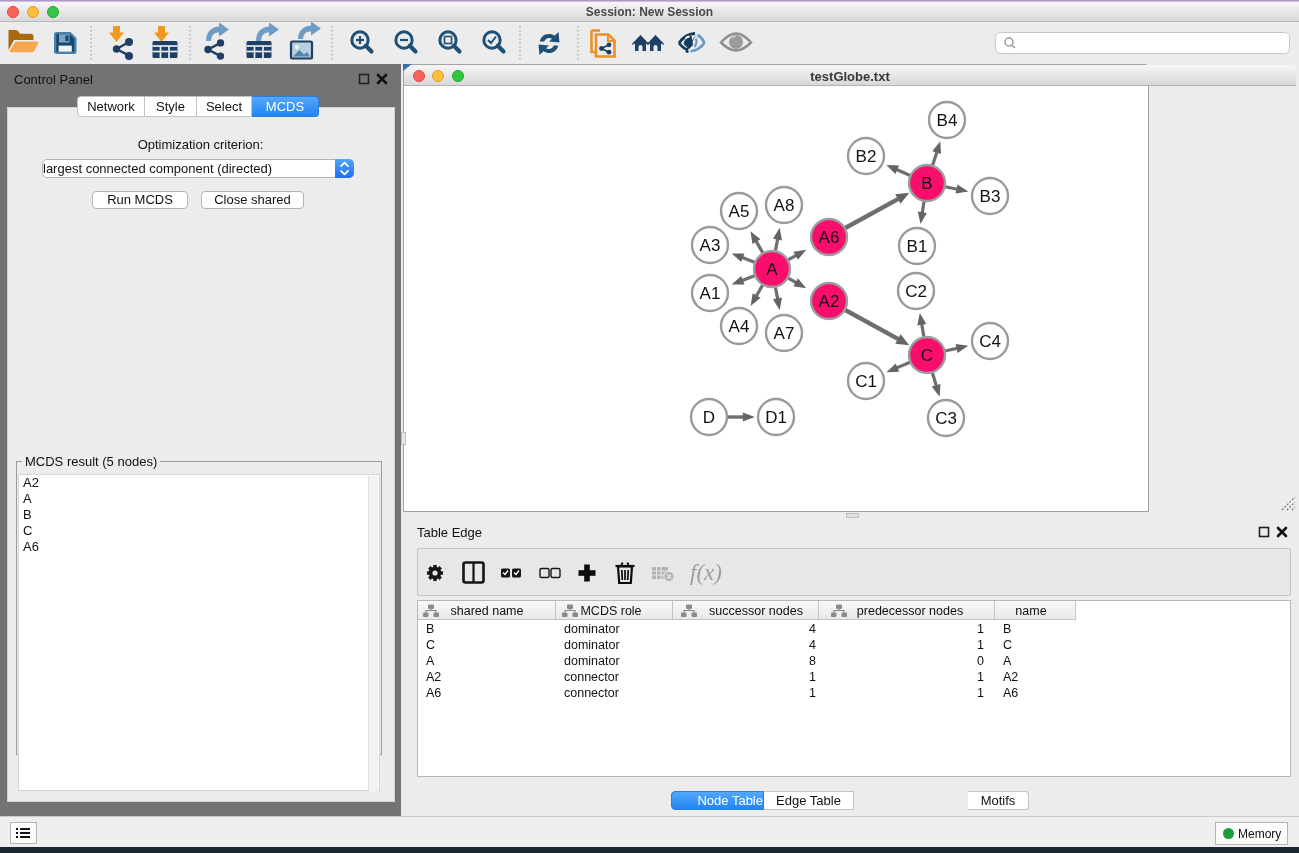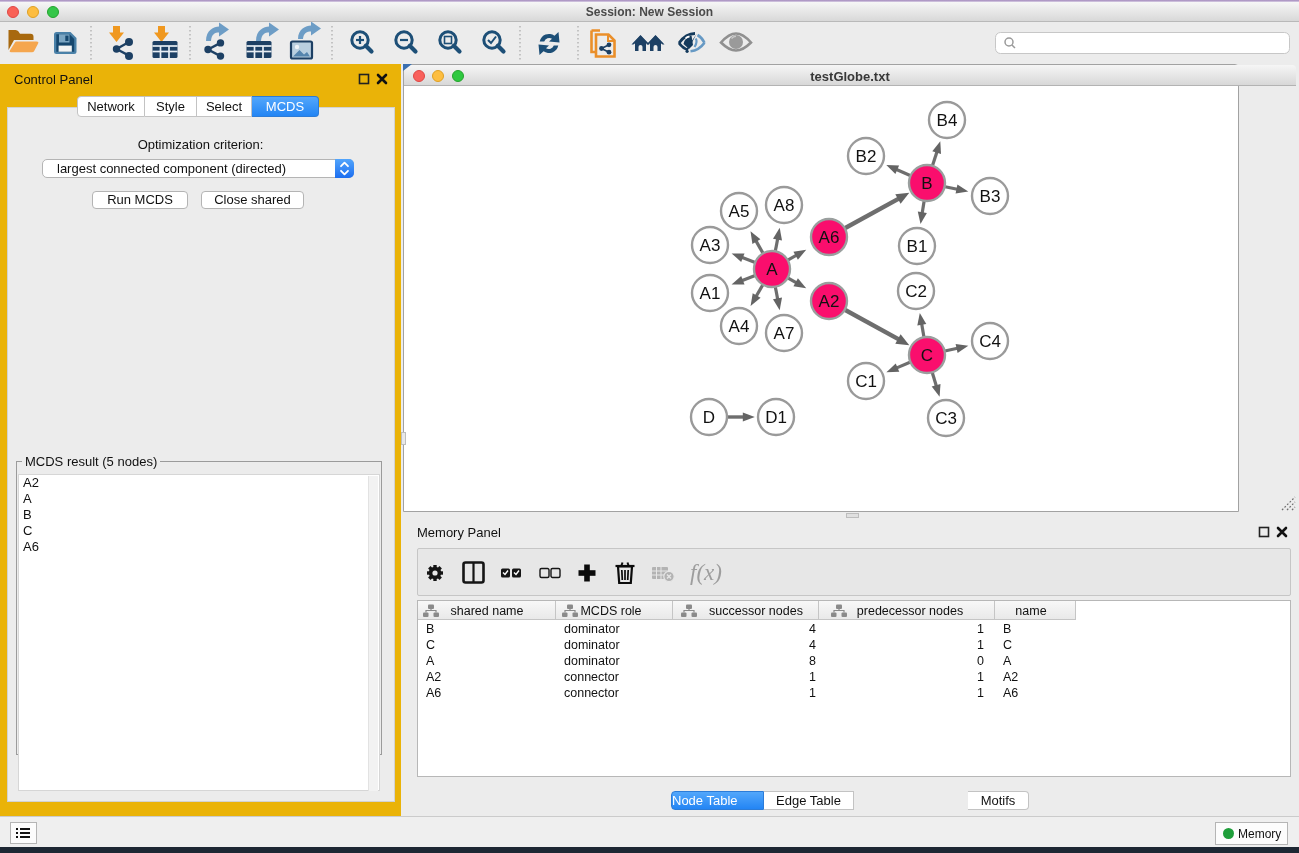--- a/index.html
+++ b/index.html
@@ -167,59 +167,59 @@
         <circle cx="0" cy="0" r="7" fill="#9a9a9a"></circle>
         <path d="M -4.5 -3.5 A 6 6 0 0 1 0 -5.8" fill="none" stroke="#c9c9c9" stroke-width="1.5"></path>
       </g>
 
 <rect x="995.5" y="10.5" width="294" height="21" rx="5" fill="#fff" stroke="#c7c7c7"></rect>
 <circle cx="1009" cy="20" r="4" fill="none" stroke="#9a9a9a" stroke-width="1.5"></circle>
       <line x1="1012" y1="23" x2="1015" y2="26" stroke="#9a9a9a" stroke-width="1.5"></line>
 </svg>
 </div>
 
-<div class="abs" id="cpanel" style="left:0;top:64px;width:401px;height:752px;background:#eab308;font-size:13px;color:#111;">
+<div class="abs" id="cpanel" style="left:0;top:64px;width:401px;height:752px;background:#737373;font-size:13px;color:#111;">
   <div class="abs" style="left:14px;top:8px;">Control Panel</div>
   <svg class="abs" style="left:355px;top:9px;" width="36" height="14">
     <rect x="4.5" y="1.5" width="9" height="9" fill="none" stroke="#222" stroke-width="1.6"></rect>
     <path d="M 23 2 L 31 10 M 31 2 L 23 10" stroke="#111" stroke-width="2.6" stroke-linecap="round"></path>
   </svg>
 
   <div class="abs" style="left:7px;top:43px;width:388px;height:695px;border:1px solid #d2d2d2;background:#ececec;"></div>
 
   <div class="abs" style="left:8px;top:73px;width:385px;text-align:center;">Optimization criterion:</div>
 
   <div class="abs" style="left:77px;top:32px;height:21px;display:flex;">
     <div style="width:68px;background:#fff;border:1px solid #c3c3c3;border-radius:4px 0 0 4px;text-align:center;line-height:19px;">Network</div>
     <div style="width:52px;background:#fff;border:1px solid #c3c3c3;border-left:none;text-align:center;line-height:19px;">Style</div>
     <div style="width:55px;background:#fff;border:1px solid #c3c3c3;border-left:none;text-align:center;line-height:19px;">Select</div>
     <div style="width:67px;background:linear-gradient(#53a7fb,#2385f4);border:1px solid #2c7cd8;border-left:none;border-radius:0 4px 4px 0;text-align:center;line-height:19px;color:#fff;">MCDS</div>
   </div>
   <div class="abs" style="left:42px;top:95px;width:312px;height:19px;background:#fff;border:1px solid #b4b4b4;border-radius:5px;line-height:17px;">
-    <span style="margin-left:14px;">largest connected component (directed)</span>
+    <span style="">largest connected component (directed)</span>
     <div class="abs" style="right:-1px;top:-1px;width:19px;height:19px;border-radius:0 5px 5px 0;background:linear-gradient(#52a5fc,#1c6ef0);">
       <svg width="19" height="19">
           <path d="M 6 7.2 L 9.5 3.6 L 13 7.2" fill="none" stroke="#fff" stroke-width="1.8" stroke-linecap="round" stroke-linejoin="round"></path>
           <path d="M 6 11.8 L 9.5 15.4 L 13 11.8" fill="none" stroke="#fff" stroke-width="1.8" stroke-linecap="round" stroke-linejoin="round"></path>
         </svg>
     </div>
   </div>
   <div class="abs" style="left:92px;top:127px;width:96px;height:18px;background:#fff;border:1px solid #b4b4b4;border-radius:4px;text-align:center;line-height:16px;">Run MCDS</div>
   <div class="abs" style="left:201px;top:127px;width:103px;height:18px;background:#fff;border:1px solid #b4b4b4;border-radius:4px;text-align:center;line-height:16px;">Close shared</div>
 
   <div class="abs" style="left:16px;top:397px;width:366px;height:294px;border:1px solid #9b9b9b;">
     <div class="abs" style="left:5px;top:-8px;background:#ececec;padding:0 3px;">MCDS result (5 nodes)</div>
     <div class="abs" style="left:1px;top:12px;width:362px;height:317px;background:#fff;border:1px solid #d6d6d6;">
       <div style="padding:0 0 0 4px;line-height:16px;">A2<br>A<br>B<br>C<br>A6</div>
       <div class="abs" style="right:1px;top:1px;width:10px;height:315px;background:#f2f2f2;border-left:1px solid #e2e2e2;"></div>
     </div>
   </div>
 </div>
 
-<div class="abs" id="netwin" style="left:403px;top:64px;width:836px;height:448px;border:1px solid #a2a2a2;border-radius:4px 4px 0 0;background:#fff;padding-left:40px;">
+<div class="abs" id="netwin" style="left:403px;top:64px;width:746px;height:448px;border:1px solid #a2a2a2;border-radius:4px 4px 0 0;background:#fff;padding-left:40px;">
   <div class="abs winbar" style="left:0;top:0;width:892px;height:21px;border-bottom:1px solid #b3b3b3;border-radius:4px 4px 0 0;"></div>
   <svg class="abs" style="left:-1px;top:-1px;" width="10" height="8">
       <path d="M 0 0 L 9 0 L 0 7 Z" fill="#3a6fb0"></path>
     </svg>
   <div class="abs light" style="left:9px;top:5px;width:12px;height:12px;background:#f9615c;border:1px solid #df4745;"></div>
   <div class="abs light" style="left:28px;top:5px;width:12px;height:12px;background:#fdbe41;border:1px solid #dfa023;"></div>
   <div class="abs light" style="left:48px;top:5px;width:12px;height:12px;background:#2fc840;border:1px solid #24a32d;"></div>
   <div class="abs" style="left:0;top:4px;width:892px;text-align:center;font-size:13px;font-weight:bold;color:#383838;">testGlobe.txt</div>
   <svg class="abs" style="left:0;top:21px;" width="892" height="425">
   <g transform="translate(-1,-22)" font-family="Liberation Sans, sans-serif">
@@ -307,21 +307,21 @@
   </g>
   <g stroke="#6f6f6f" stroke-width="1.2" stroke-dasharray="1.8,1.8">
         <line x1="878" y1="424" x2="891" y2="411"></line>
         <line x1="883" y1="424" x2="891" y2="416"></line>
         <line x1="888" y1="424" x2="891" y2="421"></line>
       </g>
   </svg>
 </div>
 
 <div class="abs" id="tpanel" style="left:403px;top:520px;width:896px;height:296px;background:#ececec;font-size:13px;color:#111;">
-  <div class="abs" style="left:14px;top:5px;">Memory Panel</div>
+  <div class="abs" style="left:14px;top:5px;">Table Edge</div>
   <svg class="abs" style="left:852px;top:6px;" width="36" height="14">
     <rect x="4.5" y="1.5" width="9" height="9" fill="none" stroke="#222" stroke-width="1.6"></rect>
     <path d="M 23 2 L 31 10 M 31 2 L 23 10" stroke="#111" stroke-width="2.6" stroke-linecap="round"></path>
   </svg>
 
   <div class="abs" style="left:14px;top:28px;width:874px;height:48px;background:#e7e7e7;border:1px solid #c6c6c6;border-radius:2px;">
     <svg width="872" height="46">
 
       <g transform="translate(17,24)" fill="#151515">
           <circle cx="0" cy="0" r="6.2"></circle>
@@ -442,21 +442,21 @@
           <span class="abs" style="left:8px;">A6</span>
           <span class="abs" style="left:146px;">connector</span>
           <span class="abs" style="left:320px;width:78px;text-align:right;">1</span>
           <span class="abs" style="left:490px;width:76px;text-align:right;">1</span>
           <span class="abs" style="left:585px;">A6</span>
         </div>
     </div>
   </div>
 
   <div class="abs" style="left:268px;top:271px;height:19px;display:flex;font-size:13px;">
-    <div style="width:93px;background:linear-gradient(#53a7fb,#2385f4);border:1px solid #2c7cd8;border-radius:4px 0 0 4px;text-align:left;line-height:17px;color:#fff;">Node Table</div>
+    <div style="width:93px;background:linear-gradient(#53a7fb,#2385f4);border:1px solid #2c7cd8;border-radius:4px 0 0 4px;text-align:right;line-height:17px;color:#fff;">Node Table</div>
     <div style="width:90px;background:#fff;border:1px solid #c3c3c3;border-left:none;text-align:center;line-height:17px;">Edge Table</div>
     <div style="width:114px;background:#fff;border:1px solid #c3c3c3;border-left:none;text-align:center;line-height:17px;margin-top:28px;">Network Table</div>
     <div style="width:61px;background:#fff;border:1px solid #c3c3c3;border-left:none;border-radius:0 4px 4px 0;text-align:center;line-height:17px;">Motifs</div>
   </div>
 </div>
 
 <div class="abs" style="left:0;top:816px;width:1299px;height:31px;background:#efefef;border-top:1px solid #cbcbcb;"></div>
 <div class="abs" style="left:10px;top:822px;width:27px;height:22px;background:#fcfcfc;border:1px solid #b5b5b5;"><svg width="25" height="20">
       <g stroke="#111" stroke-width="2">
         <line x1="9" y1="6" x2="19" y2="6"></line>

